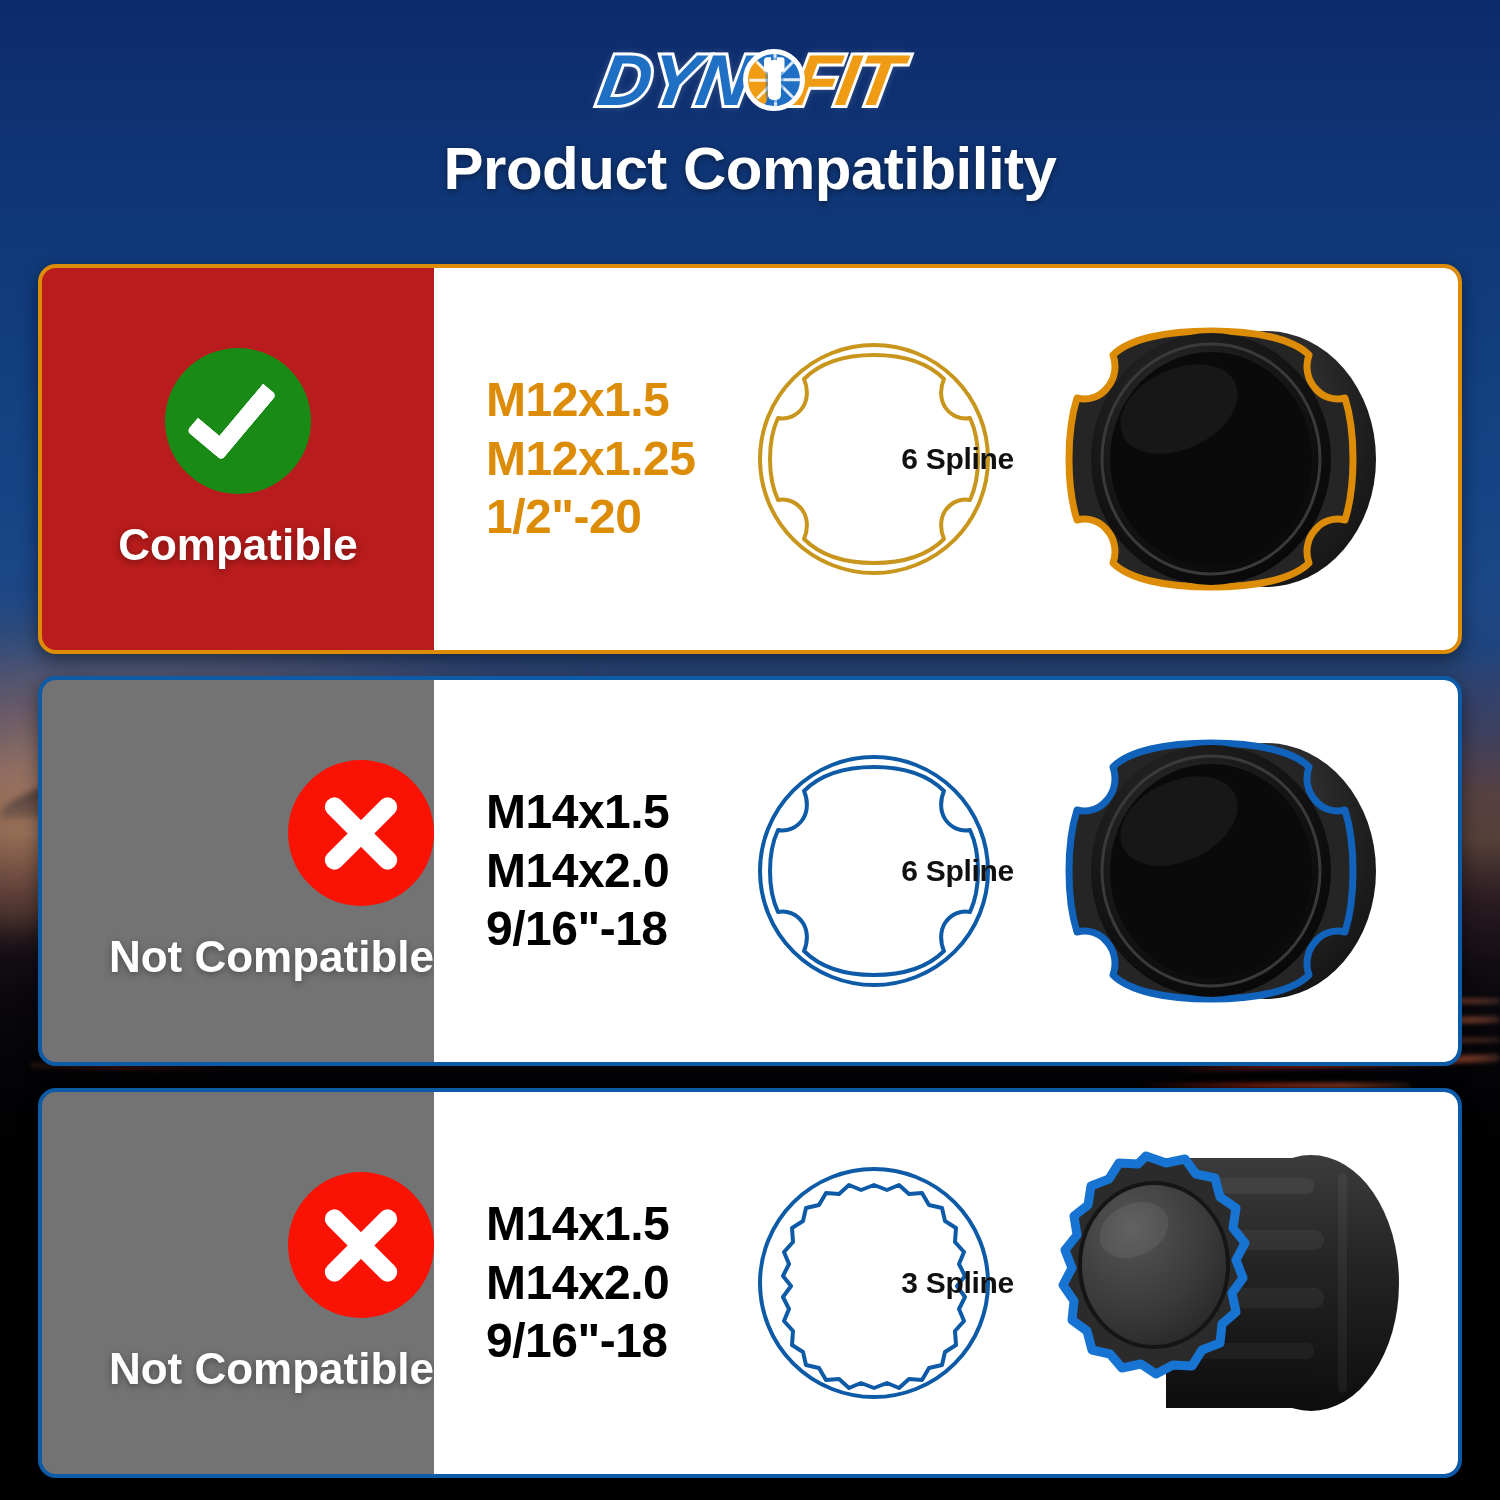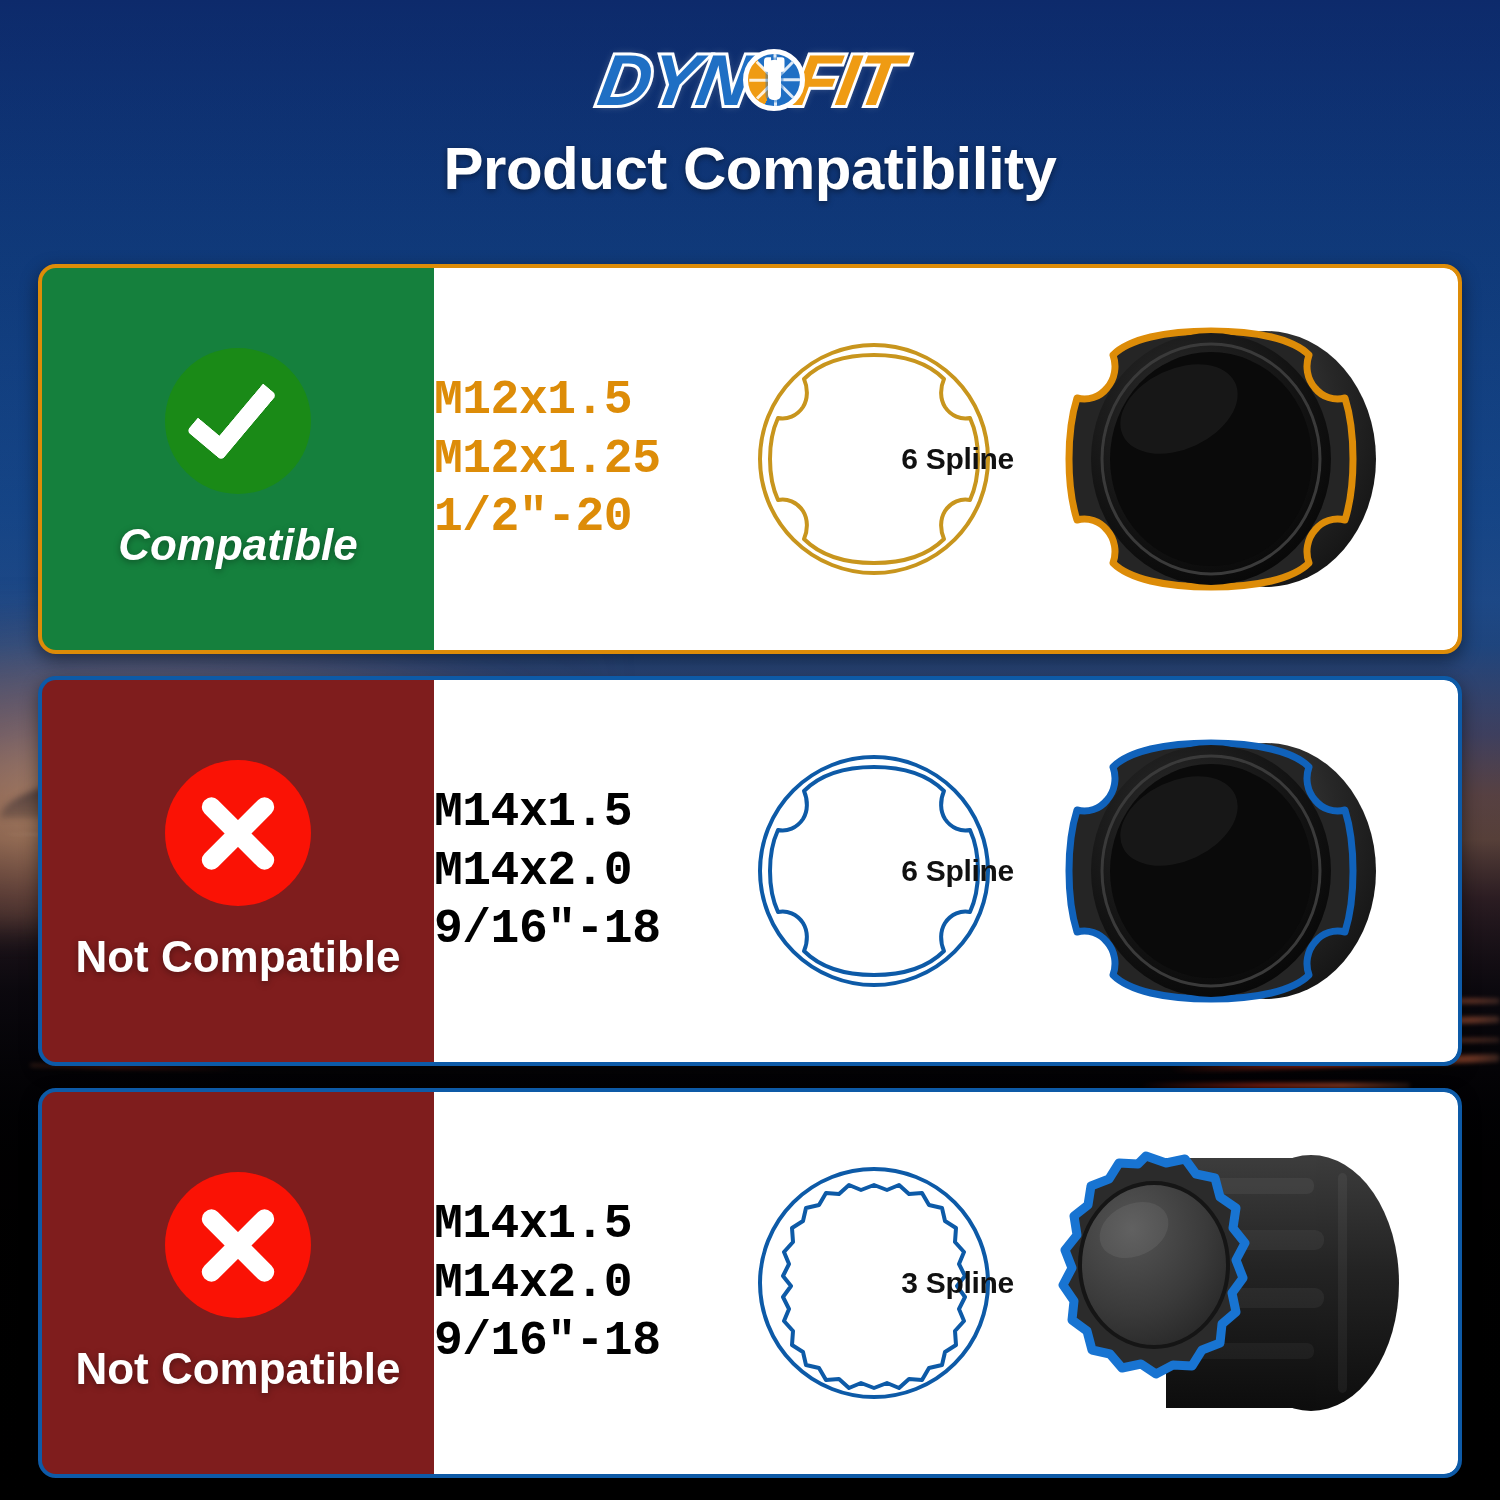--- a/index.html
+++ b/index.html
@@ -196,22 +196,22 @@
   .status-pane {
     width: 392px;
     flex: none;
     display: flex;
     flex-direction: column;
     align-items: center;
     justify-content: center;
     gap: 26px;
     position: relative;
   }
-  .card.orange .status-pane { background: #15803d; font-style: italic; }
-  .card.blue   .status-pane { background: #7f1d1d; }
+  .card.orange .status-pane { background: #b91c1c; }
+  .card.blue   .status-pane { background: #737373; align-items: flex-end; }
 
   .status-badge {
     width: 146px; height: 146px;
     border-radius: 50%;
     display: flex; align-items: center; justify-content: center;
     position: relative;
   }
   .status-badge.ok { background: #1a8a17; }
   .status-badge.no { background: #fa1205; }
 
@@ -247,21 +247,21 @@
     background: #ffffff;
     display: flex;
     align-items: center;
     border-radius: 0 14px 14px 0;
     position: relative;
   }
 
   .specs {
     width: 300px;
     flex: none;
-    font-family: Liberation Mono, monospace;
+    padding-left: 52px;
   }
   .spec-line {
     font-size: 48px;
     font-weight: bold;
     line-height: 1.22;
     letter-spacing: -0.5px;
     white-space: nowrap;
   }
   .card.orange .spec-line { color: #dd8c08; }
   .card.blue   .spec-line { color: #000000; }

